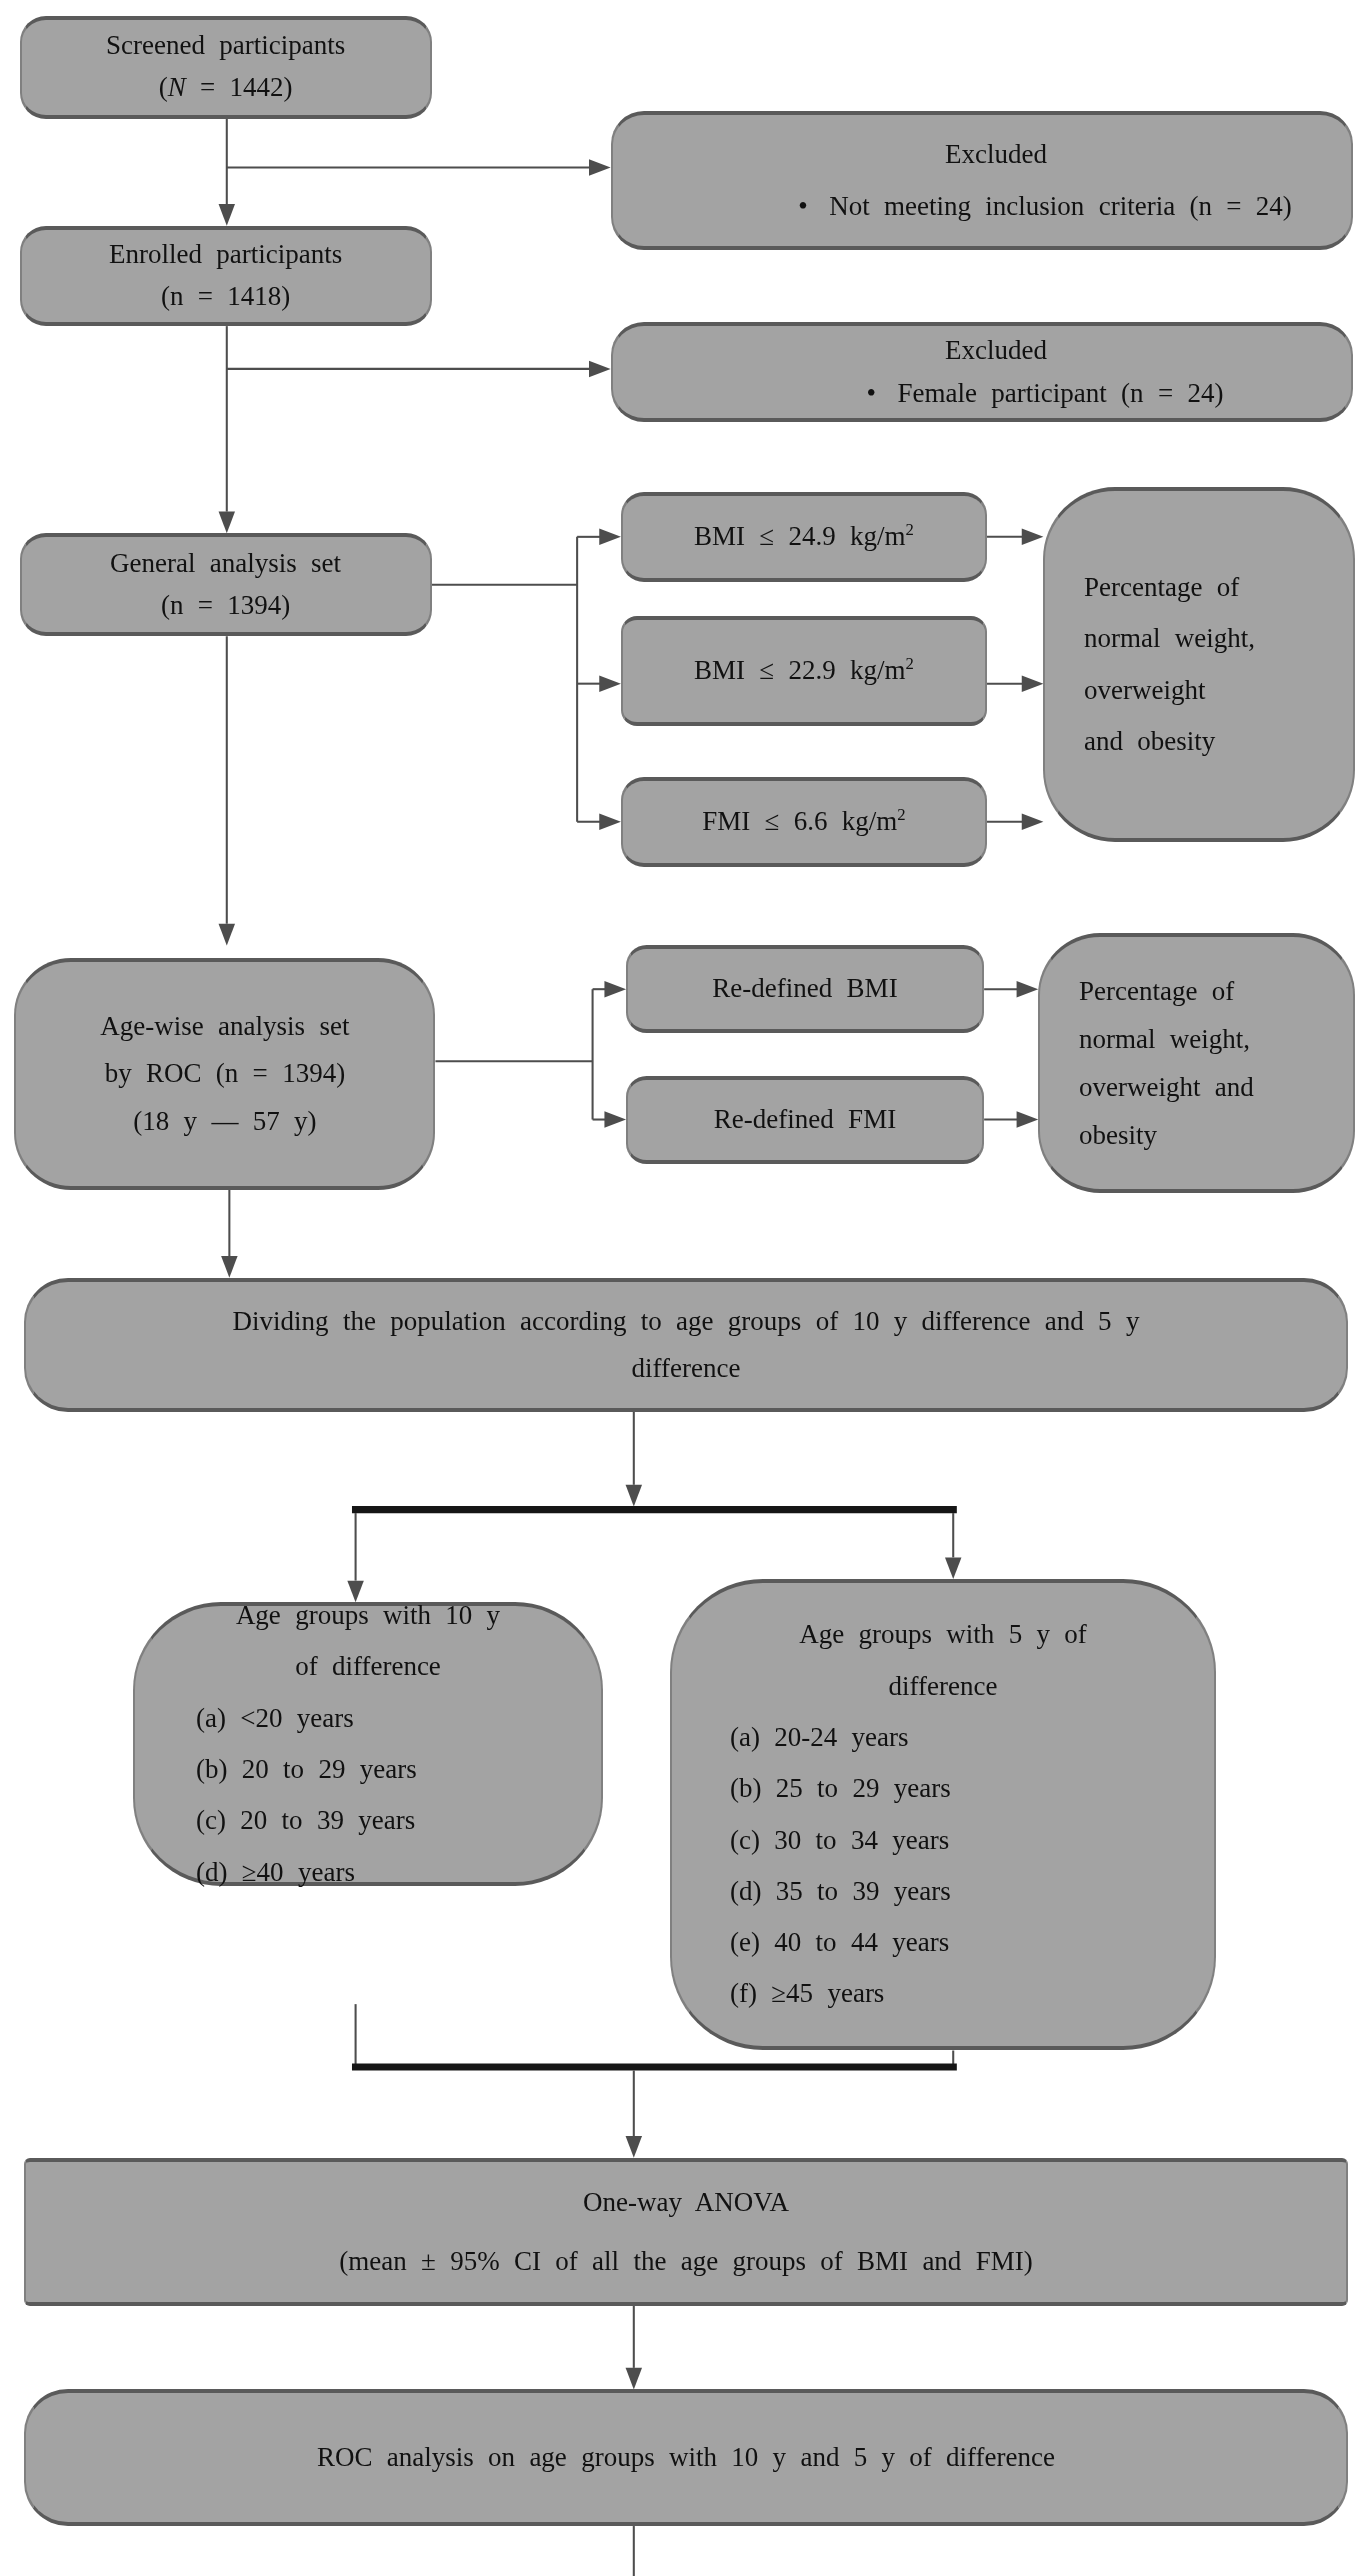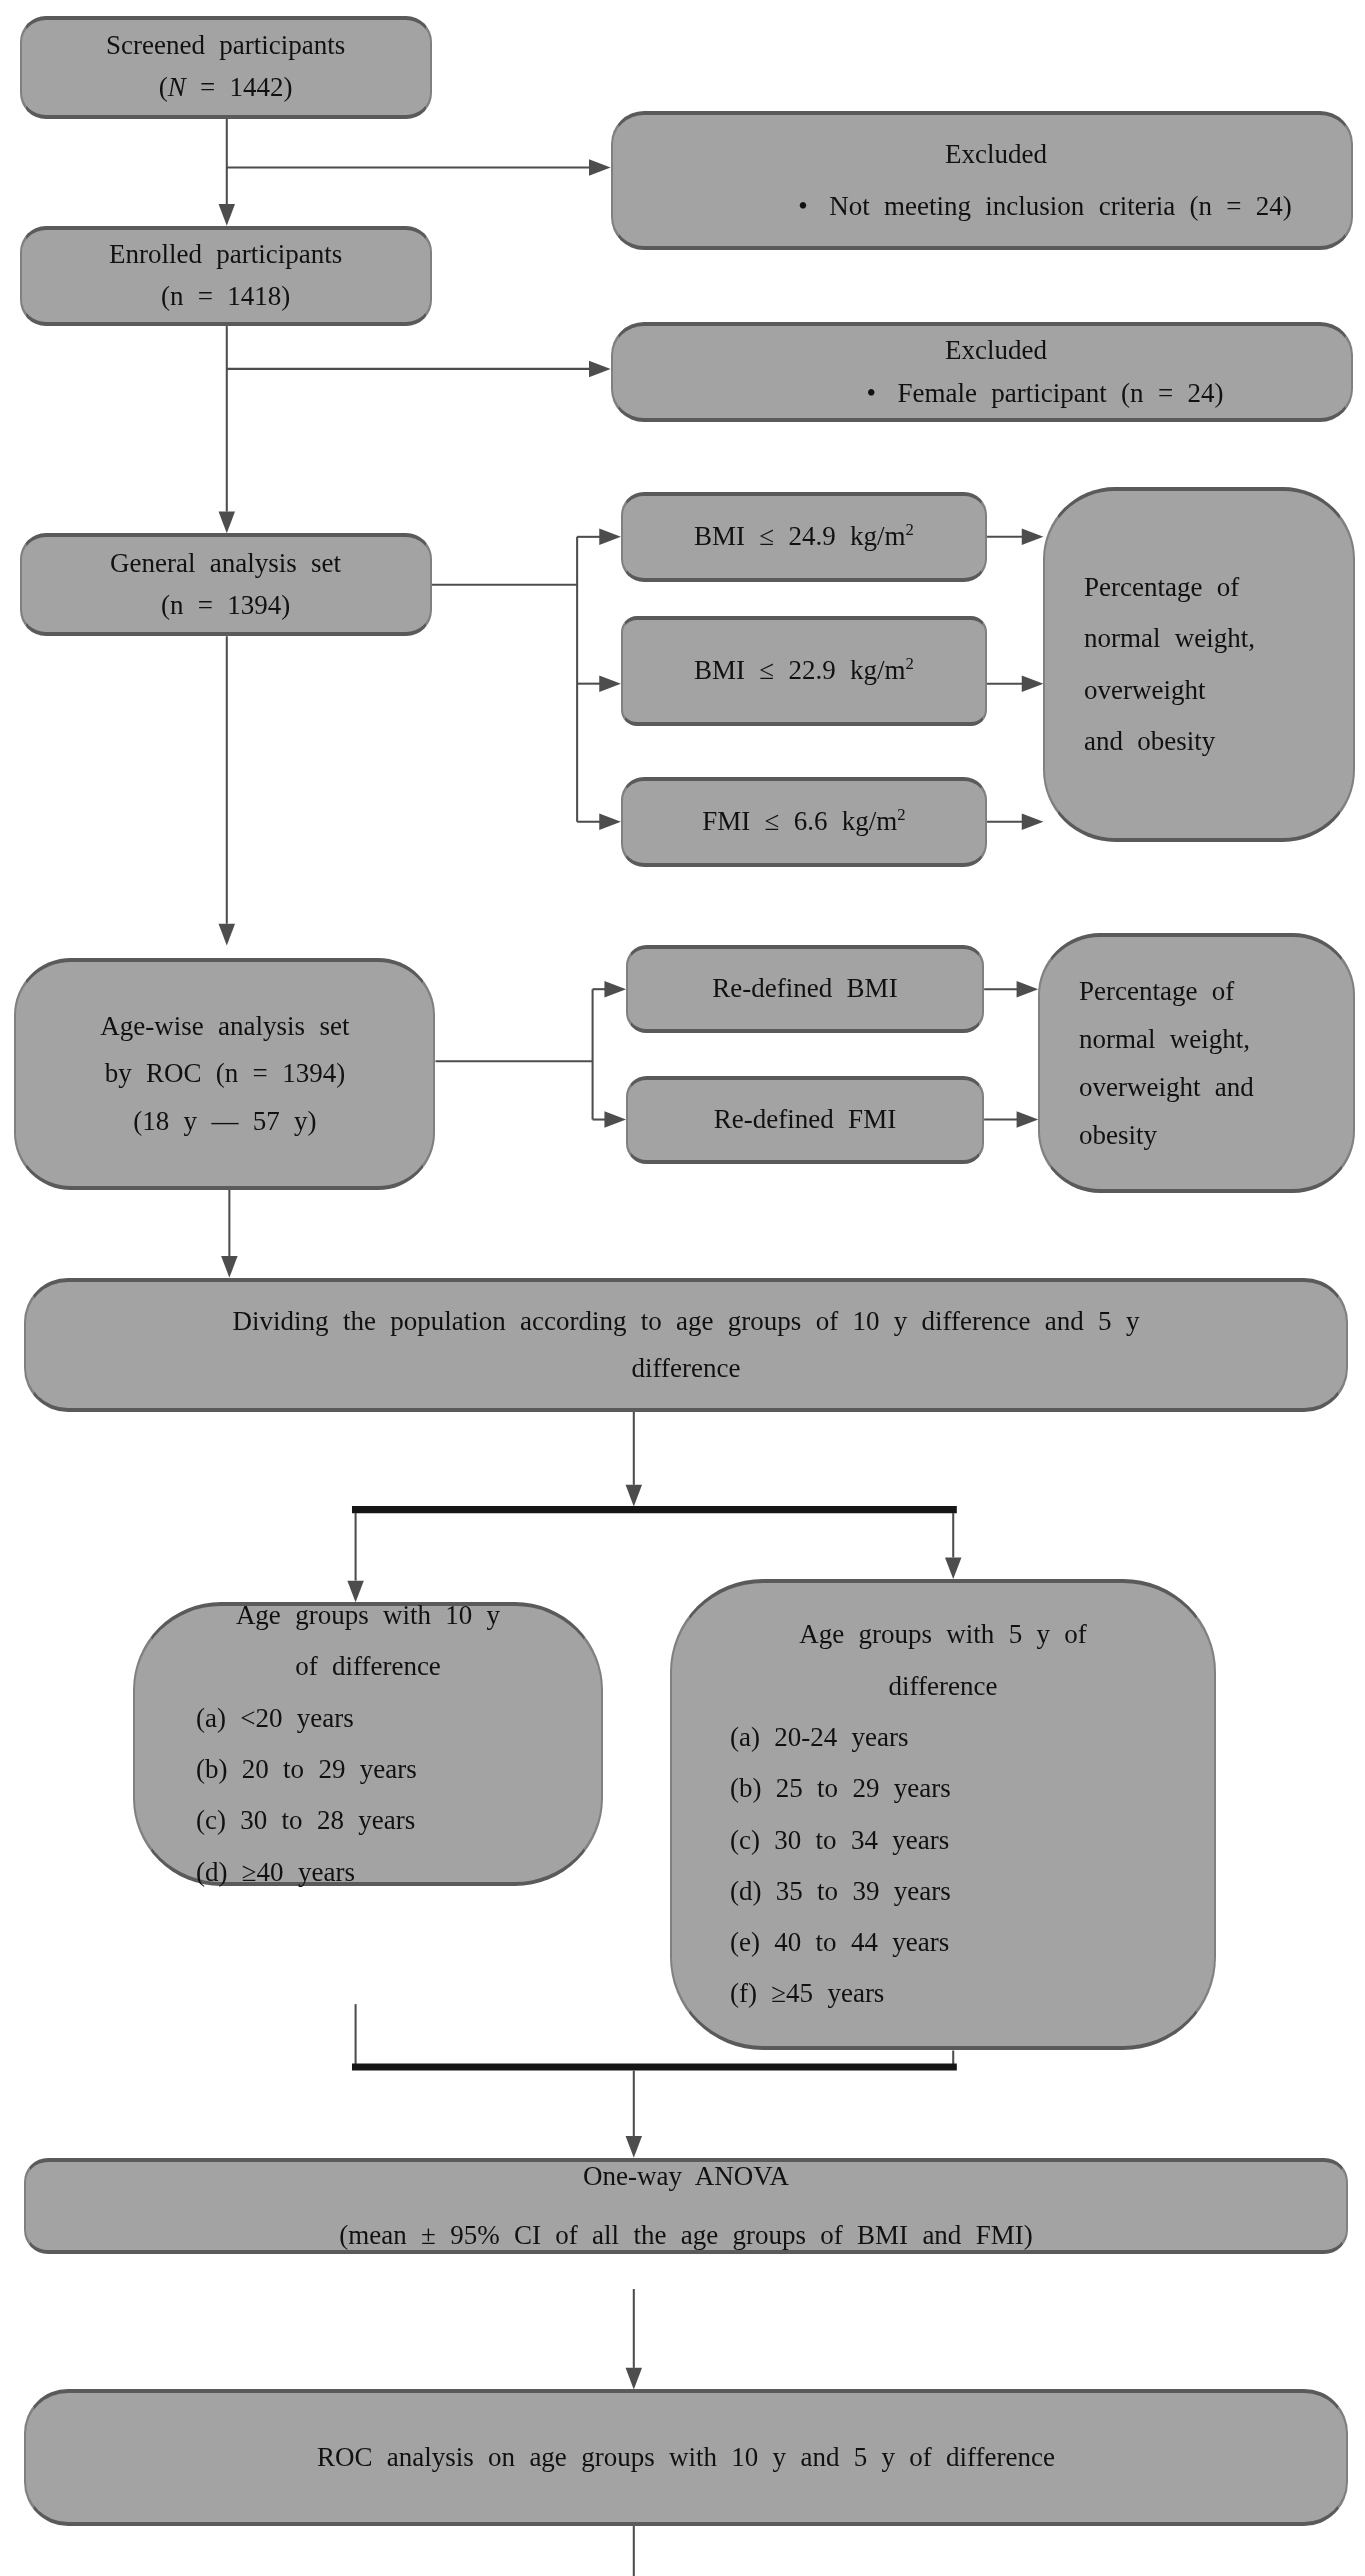--- a/index.html
+++ b/index.html
@@ -178,36 +178,36 @@
   <div class="box" style="left:24px;top:1278px;width:1324px;height:134px;border-radius:44px;line-height:1.75;">
     <div class="line">Dividing the population according to age groups of 10 y difference and 5 y</div>
     <div class="line">difference</div>
   </div>
 
   <div class="box groupbox g10" style="left:133px;top:1602px;width:470px;height:284px;border-radius:88px;">
     <div class="line">Age groups with 10 y</div>
     <div class="line">of difference</div>
     <div class="line items">(a) &lt;20 years</div>
     <div class="line items">(b) 20 to 29 years</div>
-    <div class="line items">(c) 30 to 28 years</div>
+    <div class="line items">(c) 20 to 39 years</div>
     <div class="line items">(d) ≥40 years</div>
   </div>
 
   <div class="box groupbox g5" style="left:670px;top:1579px;width:546px;height:471px;border-radius:93px;">
     <div class="line">Age groups with 5 y of</div>
     <div class="line">difference</div>
     <div class="line items">(a) 20-24 years</div>
     <div class="line items">(b) 25 to 29 years</div>
     <div class="line items">(c) 30 to 34 years</div>
     <div class="line items">(d) 35 to 39 years</div>
     <div class="line items">(e) 40 to 44 years</div>
     <div class="line items">(f) ≥45 years</div>
   </div>
 
-  <div class="box anova" style="left:24px;top:2158px;width:1324px;height:96px;border-radius:24px;text-align:center;">
+  <div class="box anova" style="left:24px;top:2158px;width:1324px;height:148px;border-radius:6px;text-align:center;">
     <div class="line">One-way ANOVA</div>
     <div class="line">(mean ± 95% CI of all the age groups of BMI and FMI)</div>
   </div>
 
   <div class="box" style="left:24px;top:2389px;width:1324px;height:137px;border-radius:44px;">
     <div class="line">ROC analysis on age groups with 10 y and 5 y of difference</div>
   </div>
 
 </div>
 

